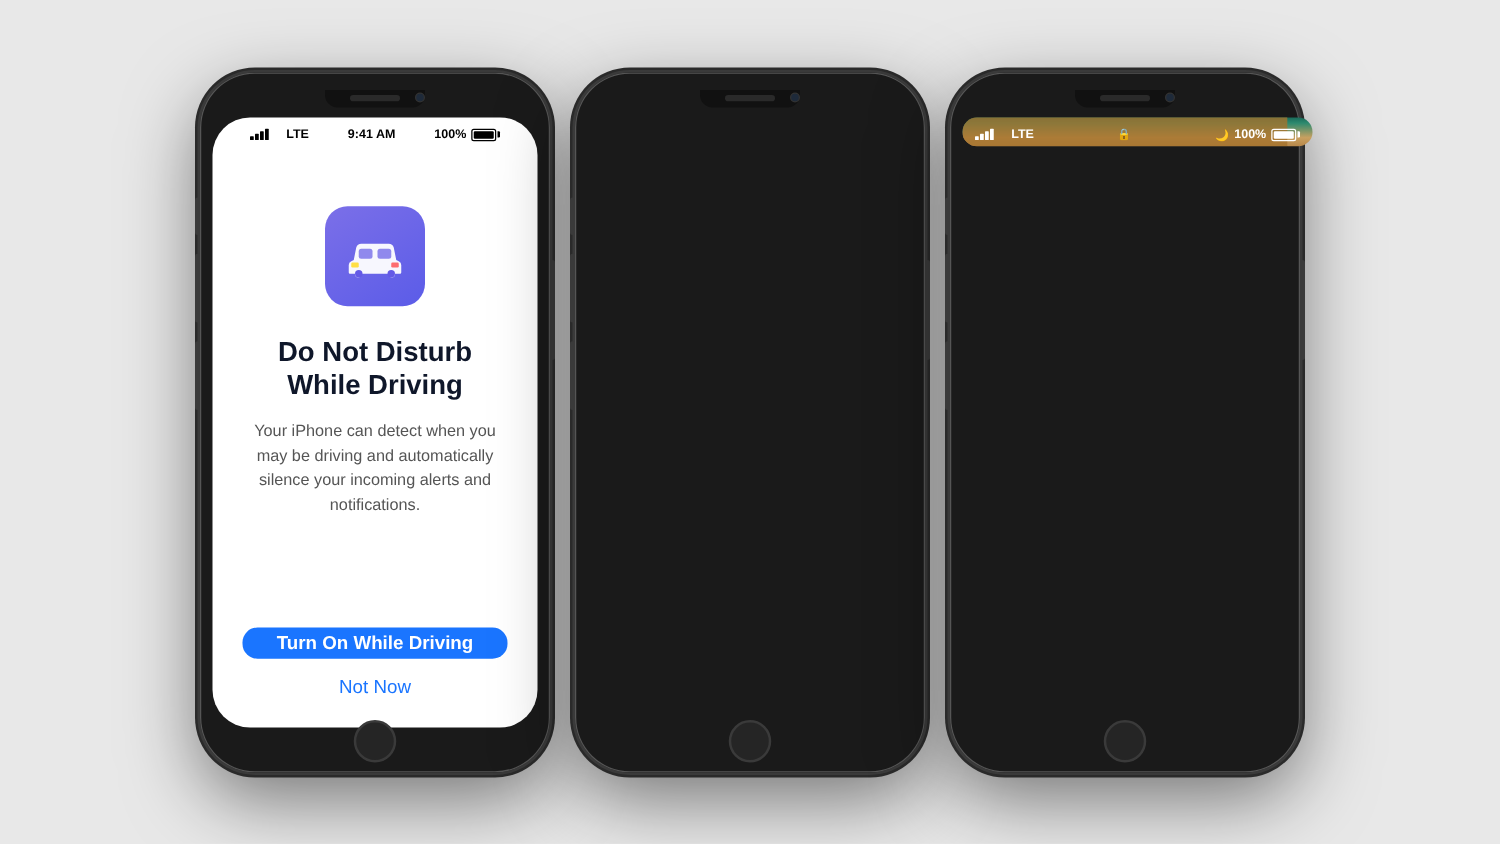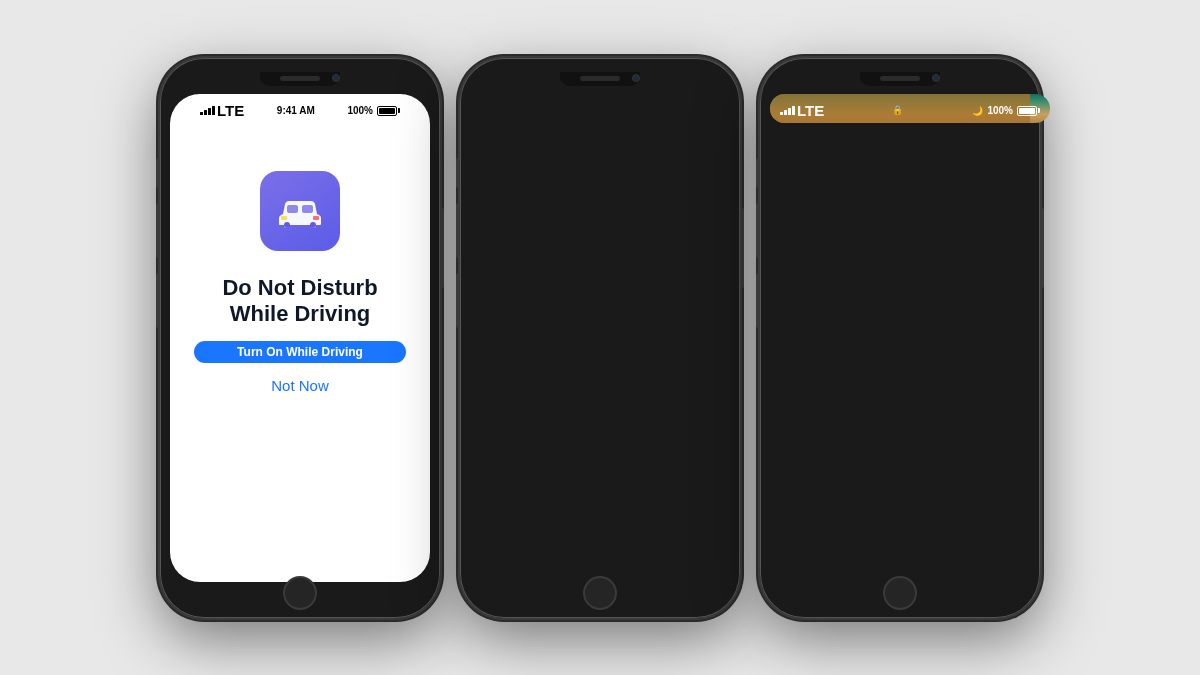--- a/index.html
+++ b/index.html
@@ -159,22 +159,22 @@
       align-items: center;
       padding: 8px 6px 4px;
       font-size: 10px;
       font-weight: 600;
       color: #000;
     }
 
     .status-signal {
       display: flex;
       align-items: center;
-      gap: 2px;
-      font-size: 15px;
+      gap: 14px;
+      font-size: 10px;
       font-weight: 700;
     }
 
     .signal-bars {
       display: flex;
       align-items: flex-end;
       gap: 1px;
       height: 10px;
     }
 
@@ -274,21 +274,21 @@
       align-items: center;
       gap: 14px;
     }
 
     .turn-on-btn {
       width: 100%;
       padding: 4px;
       background: #1a75ff;
       border-radius: 12px;
       color: #fff;
-      font-size: 12px;
+      font-size: 15px;
       font-weight: 600;
       text-align: center;
       cursor: pointer;
     }
 
     .not-now-btn {
       color: #1a75ff;
       font-size: 15px;
       font-weight: 400;
       cursor: pointer;
@@ -377,20 +377,21 @@
             <rect x="12" y="13" width="11" height="8" rx="2" fill="rgba(100,90,230,0.7)"></rect>
             <rect x="27" y="13" width="11" height="8" rx="2" fill="rgba(100,90,230,0.7)"></rect>
             <rect x="6" y="24" width="6" height="4" rx="1" fill="rgba(255,220,50,0.9)"></rect>
             <rect x="38" y="24" width="6" height="4" rx="1" fill="rgba(255,50,50,0.7)"></rect>
           </svg>
         </div>
       </div>
 
       <h1 class="phone1-title">Do Not Disturb<br>While Driving</h1>
 
+      <p class="phone1-desc">Your iPhone can detect when you may be driving and automatically silence your incoming alerts and notifications.</p>
 
       <div class="phone1-buttons">
         <div class="turn-on-btn">Turn On While Driving</div>
         <div class="not-now-btn">Not Now</div>
       </div>
     </div>
     <div class="phone-home"></div>
   </div>
 
   <div class="phone">

